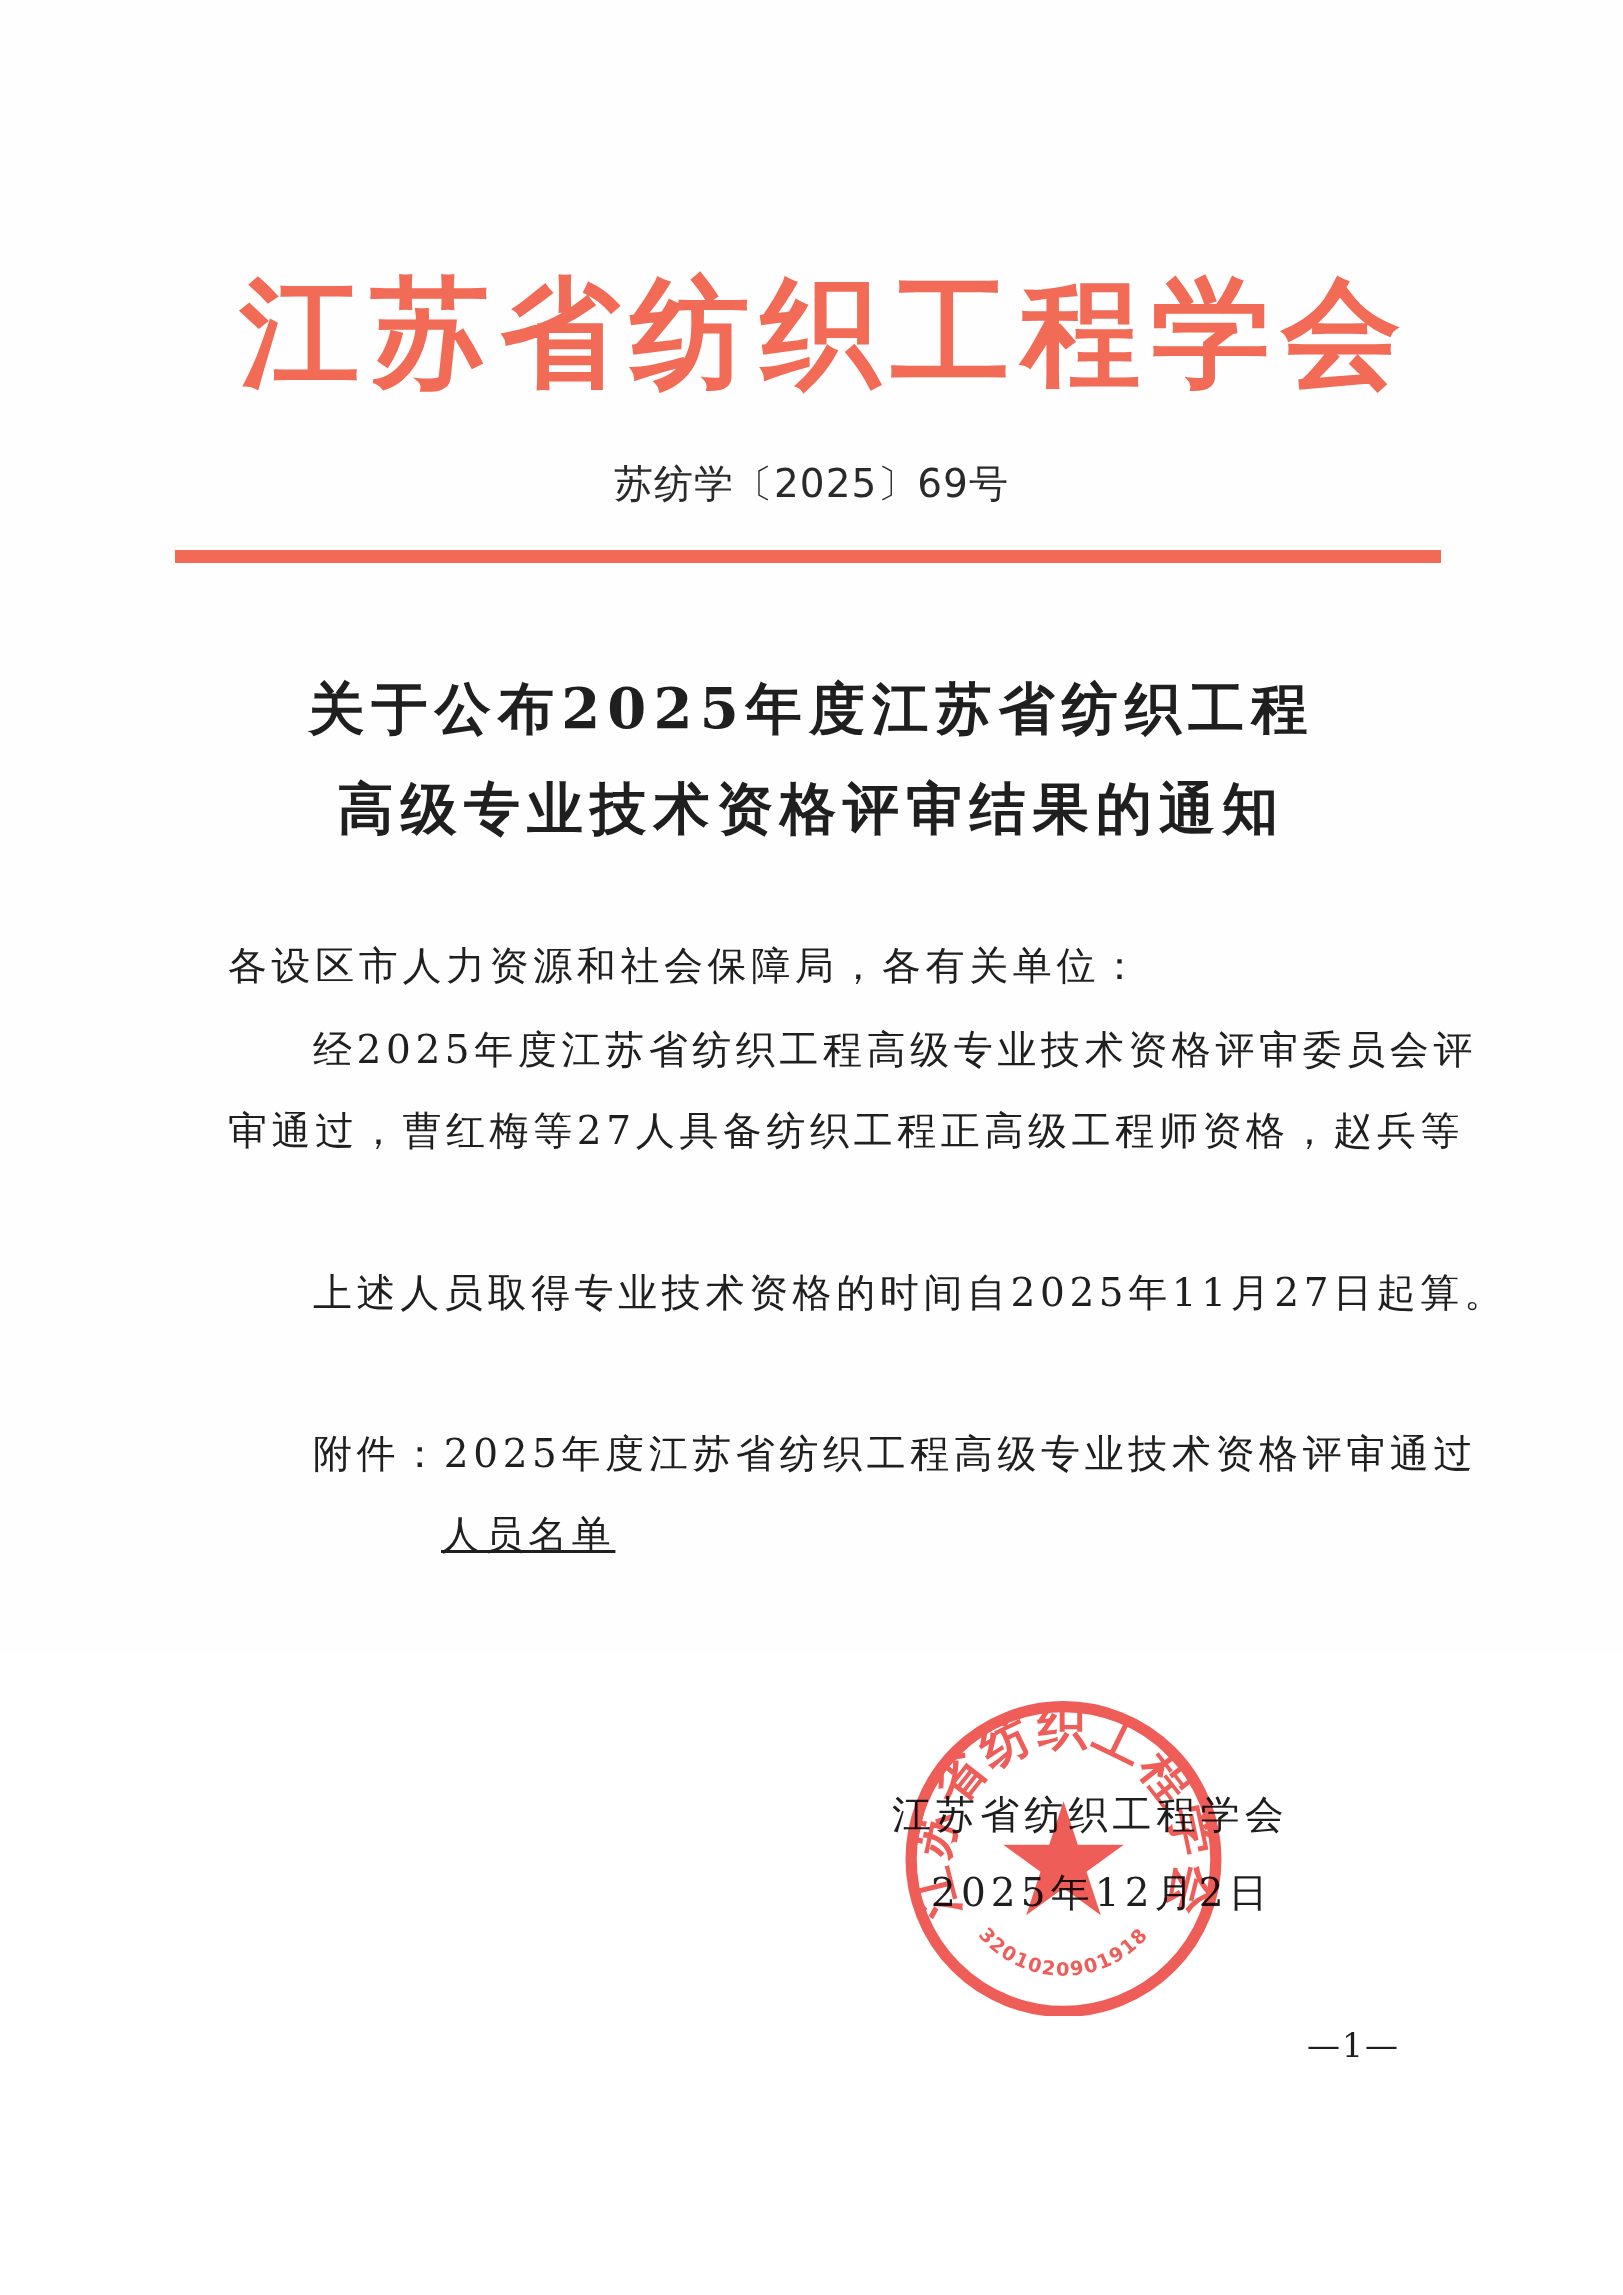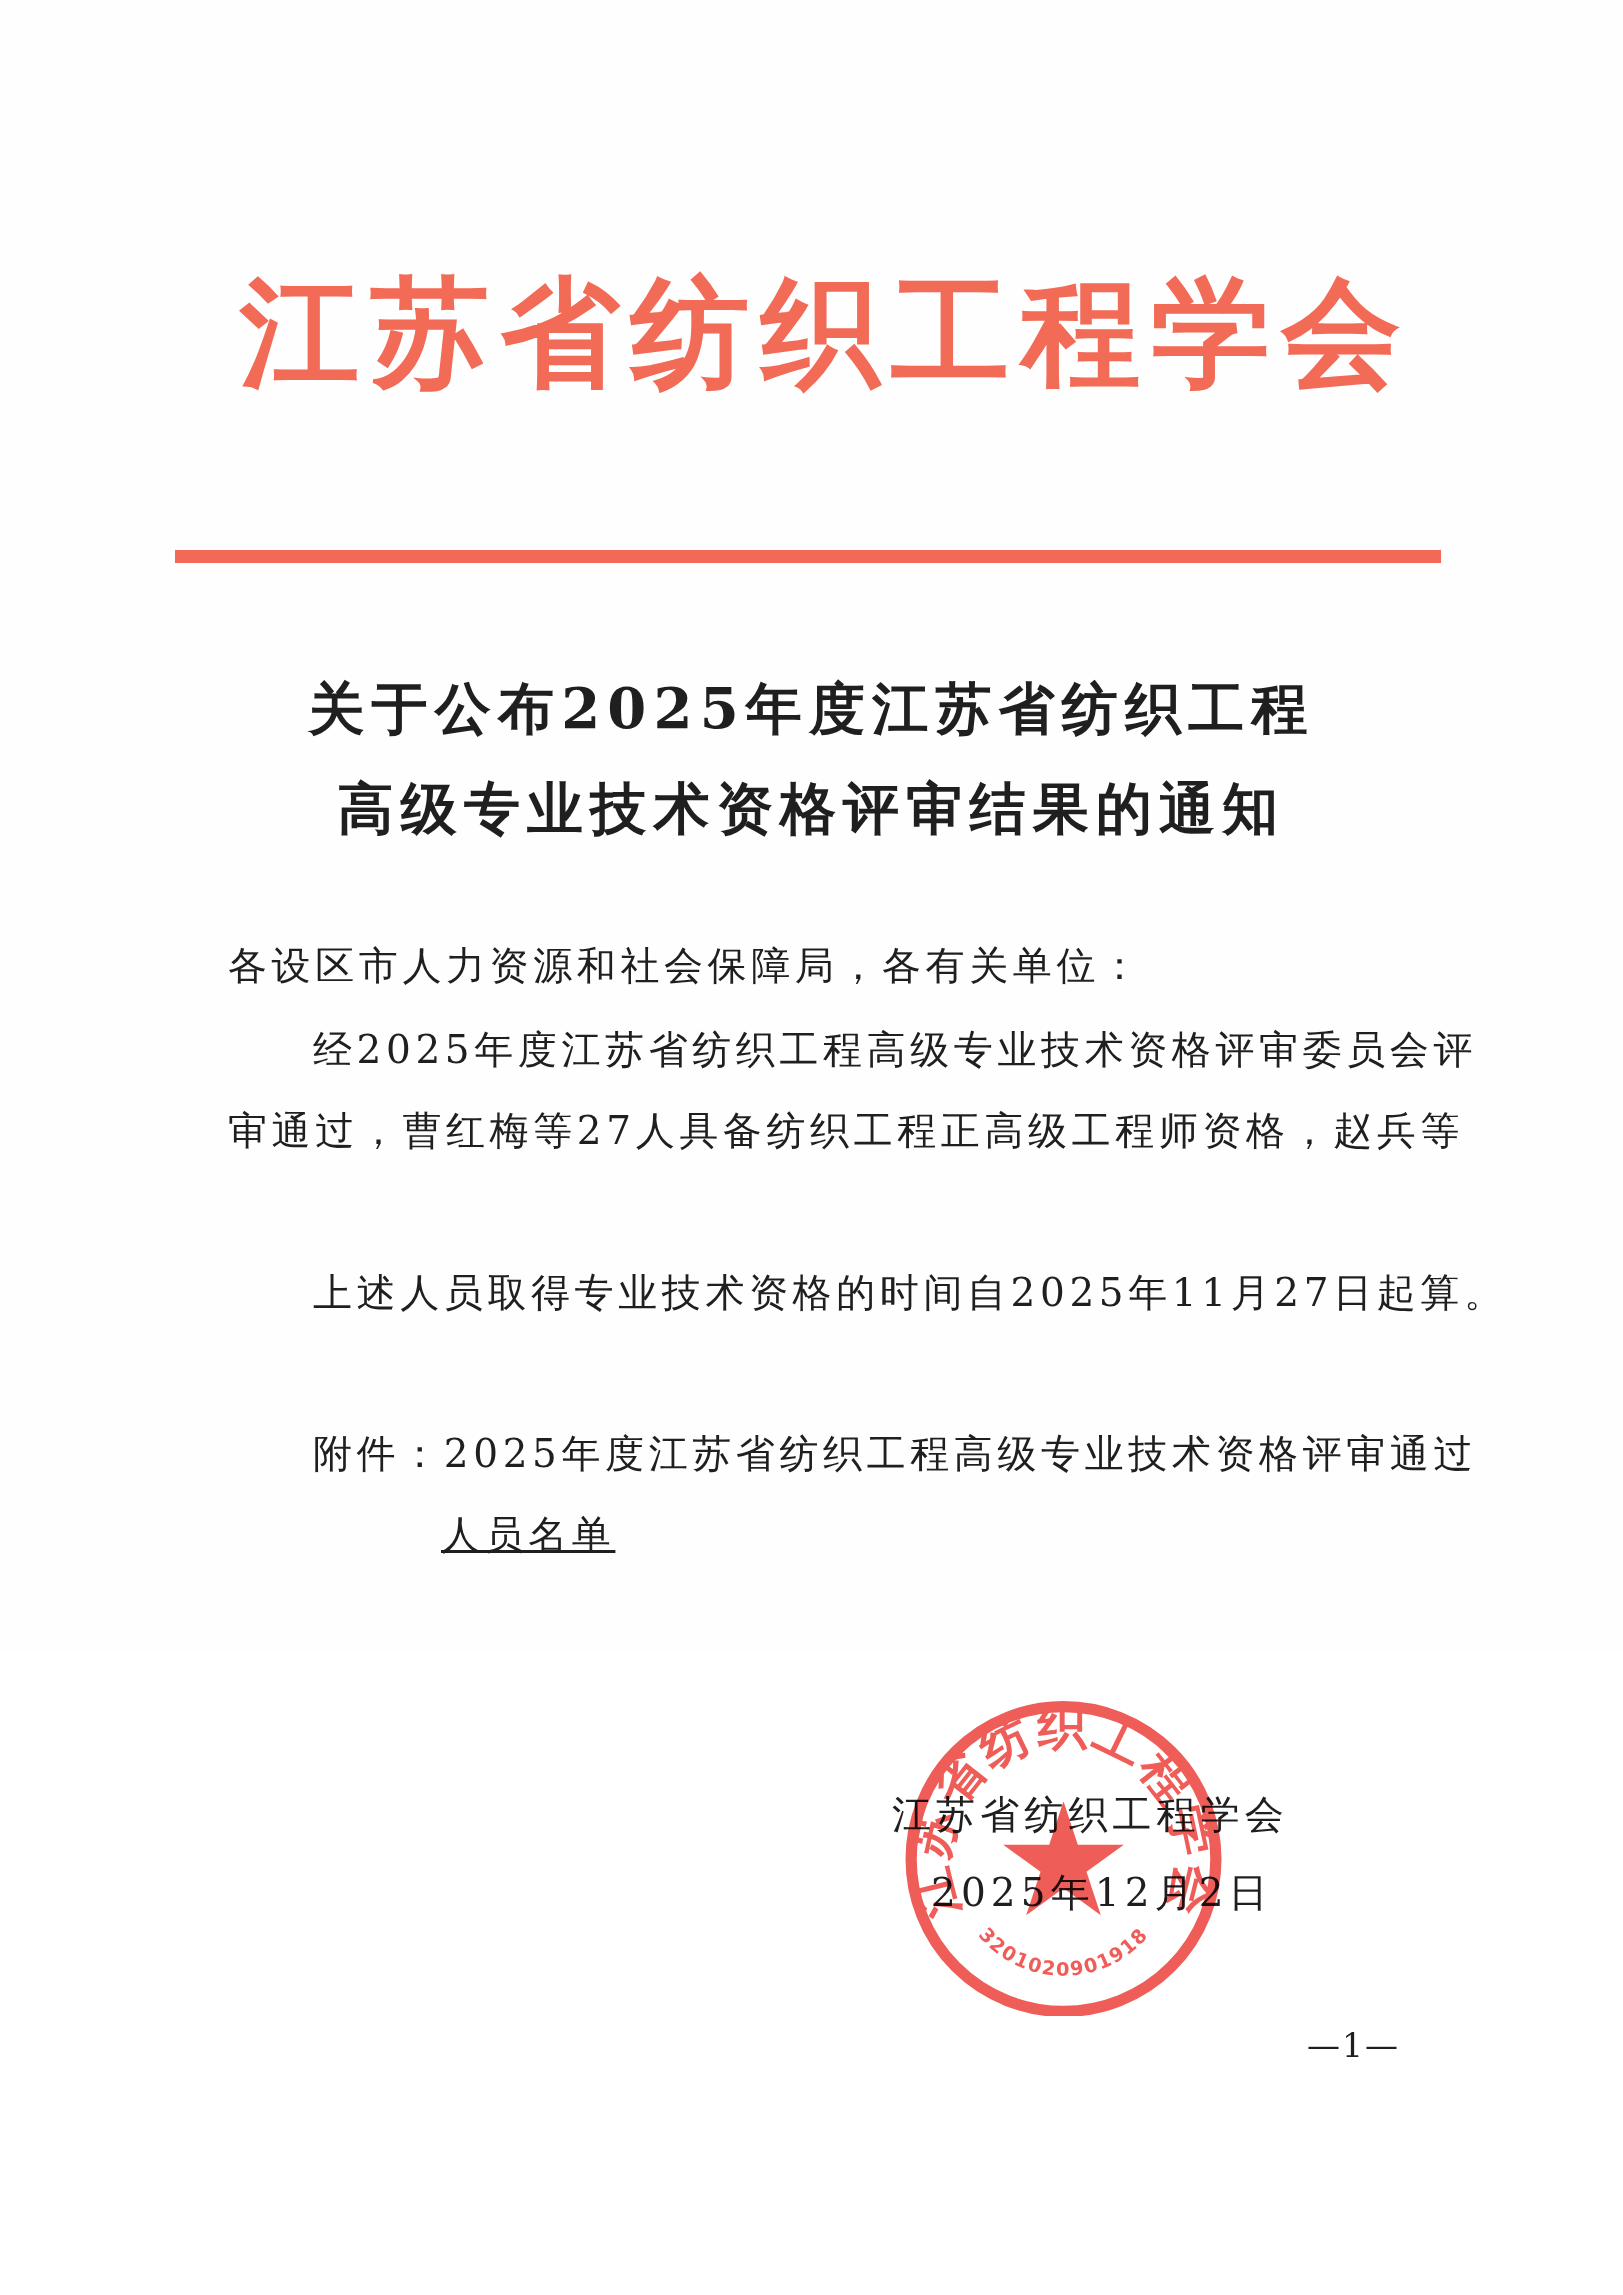--- a/index.html
+++ b/index.html
@@ -52,20 +52,21 @@
     font-size: 33px; line-height: 41px; color: #1f1f1f; letter-spacing: 2px;
   }
 </style>
 </head>
 <body>
 
 <div class="page">
 
   <div class="abs org-header">江苏省纺织工程学会</div>
 
+  <div class="abs doc-number">苏纺学〔2025〕69号</div>
 
   <div class="abs red-rule"></div>
 
   <div class="abs title l1">关于公布2025年度江苏省纺织工程</div>
   <div class="abs title l2">高级专业技术资格评审结果的通知</div>
 
   <div class="abs body-line b1">各设区市人力资源和社会保障局，各有关单位：</div>
   <div class="abs body-line b2">经2025年度江苏省纺织工程高级专业技术资格评审委员会评</div>
   <div class="abs body-line b3">审通过，曹红梅等27人具备纺织工程正高级工程师资格，赵兵等</div>
   <div class="abs body-line b5">上述人员取得专业技术资格的时间自2025年11月27日起算。</div>

